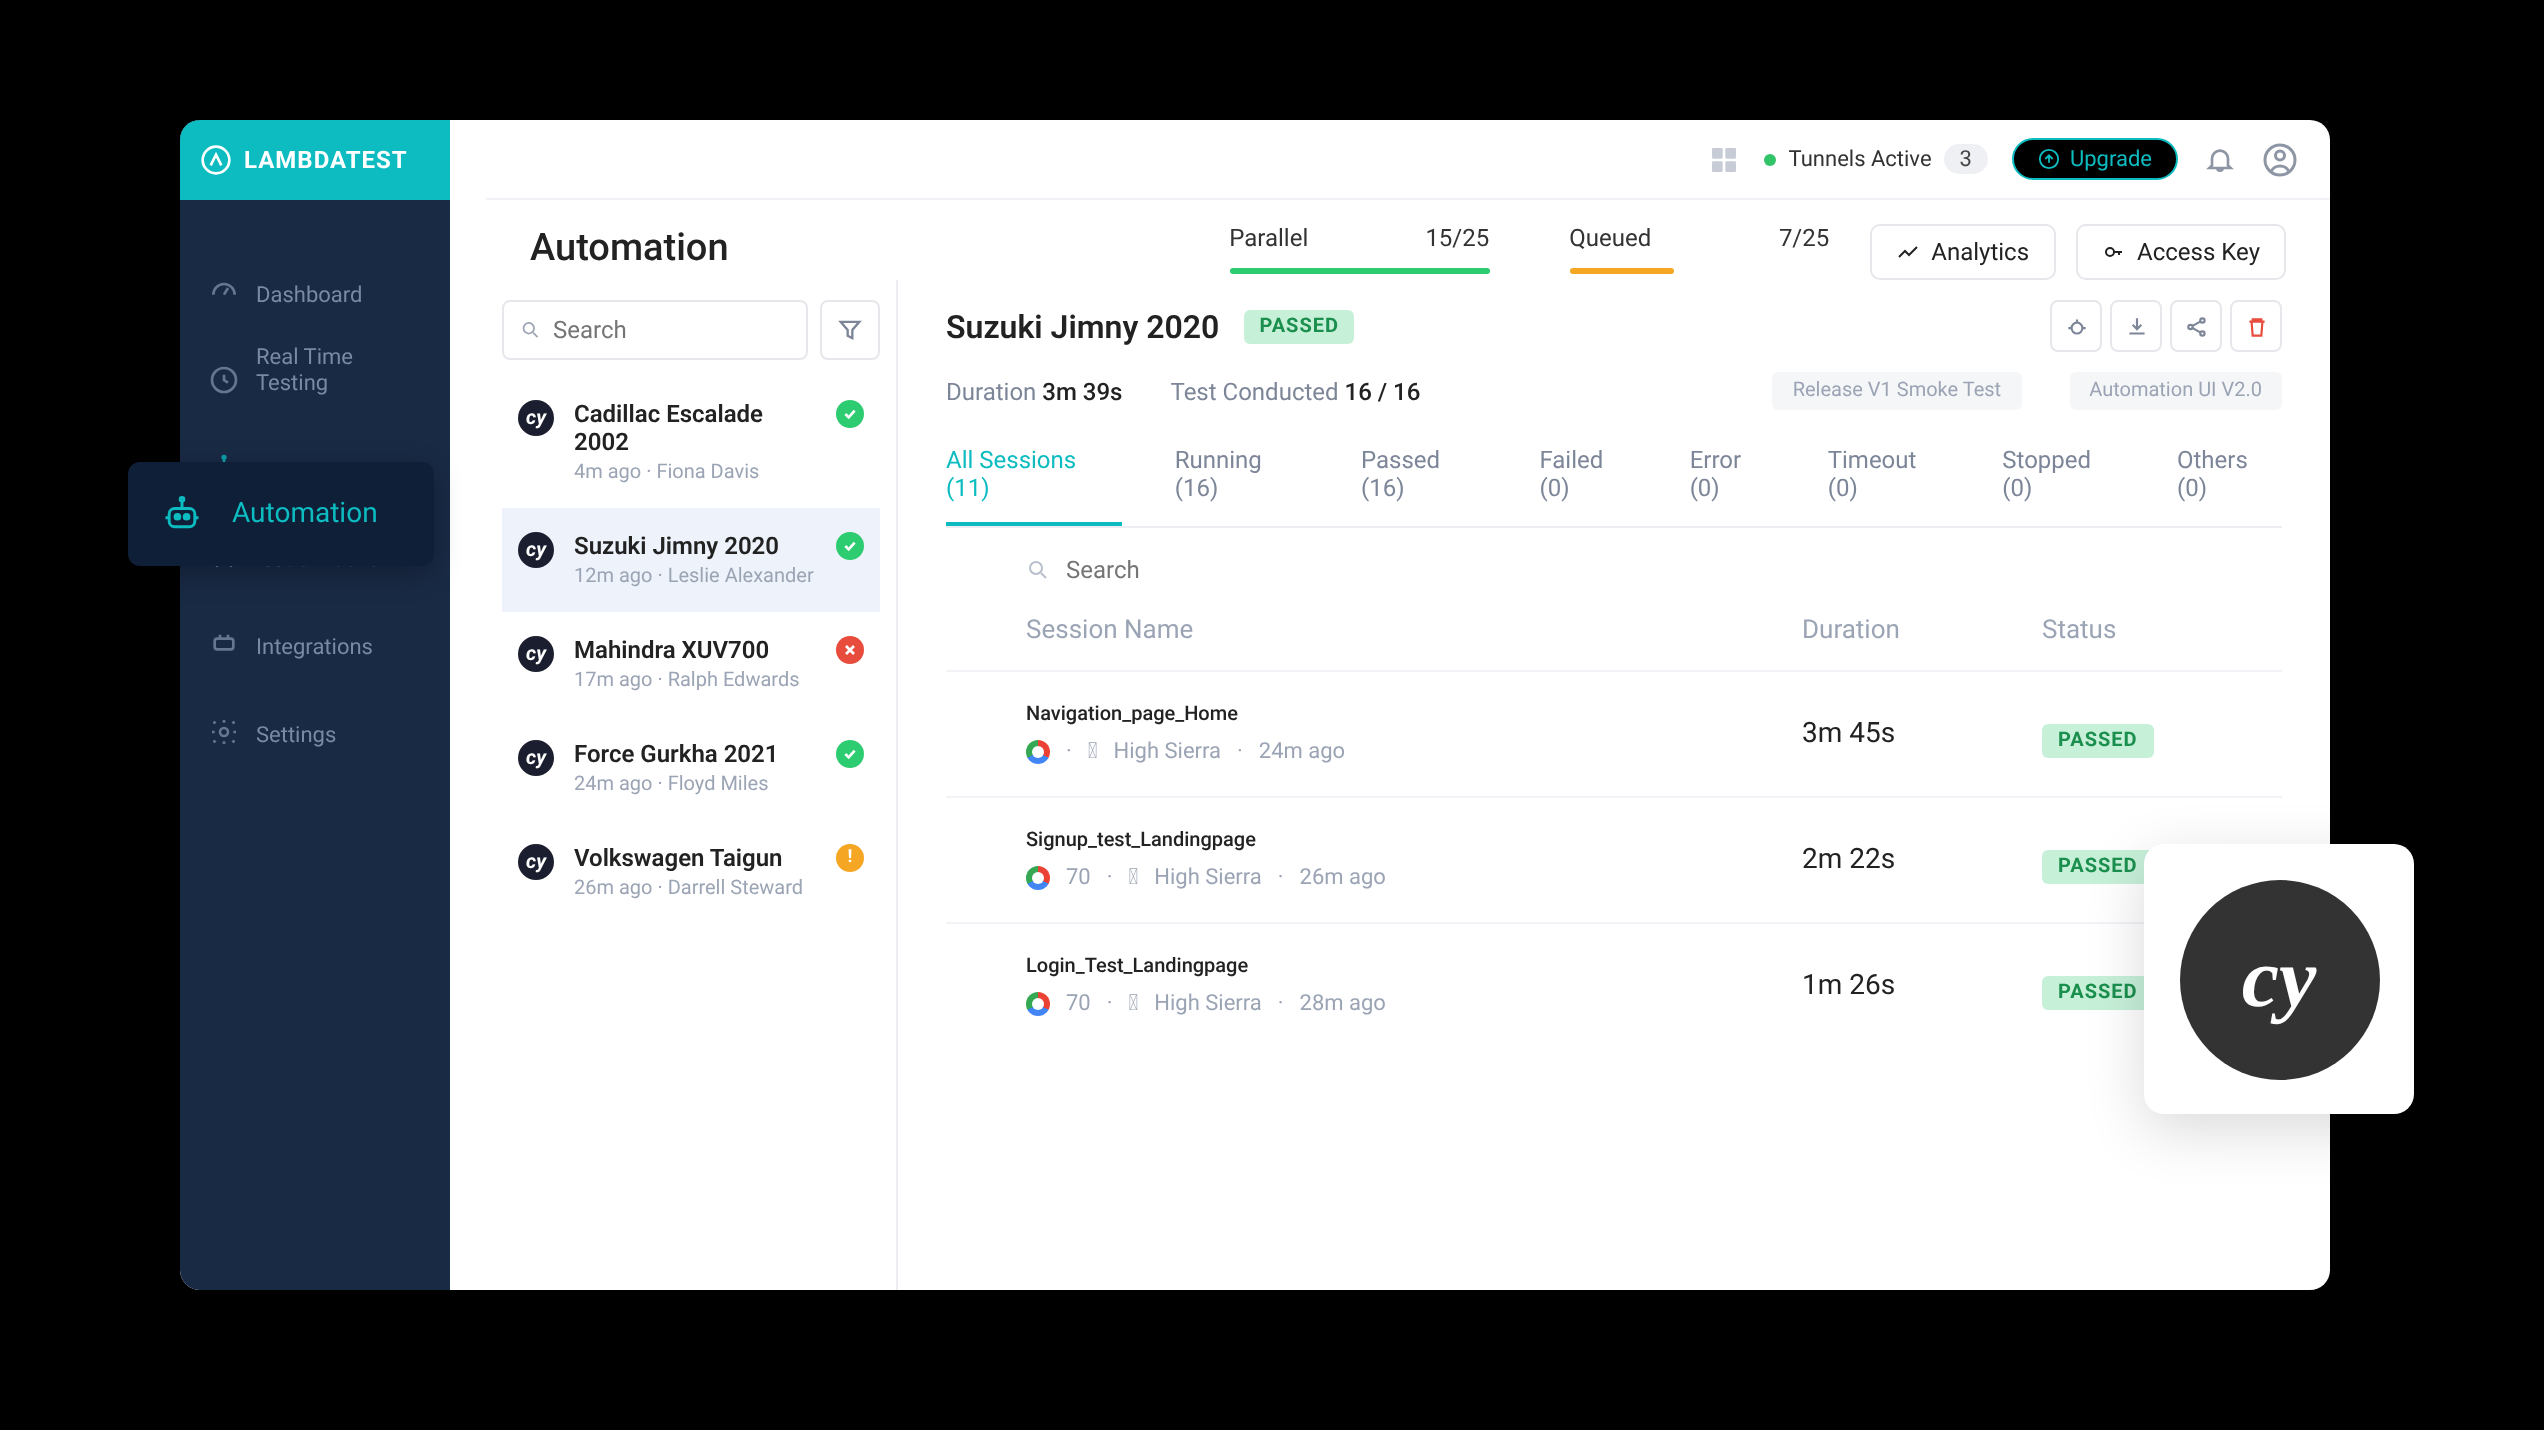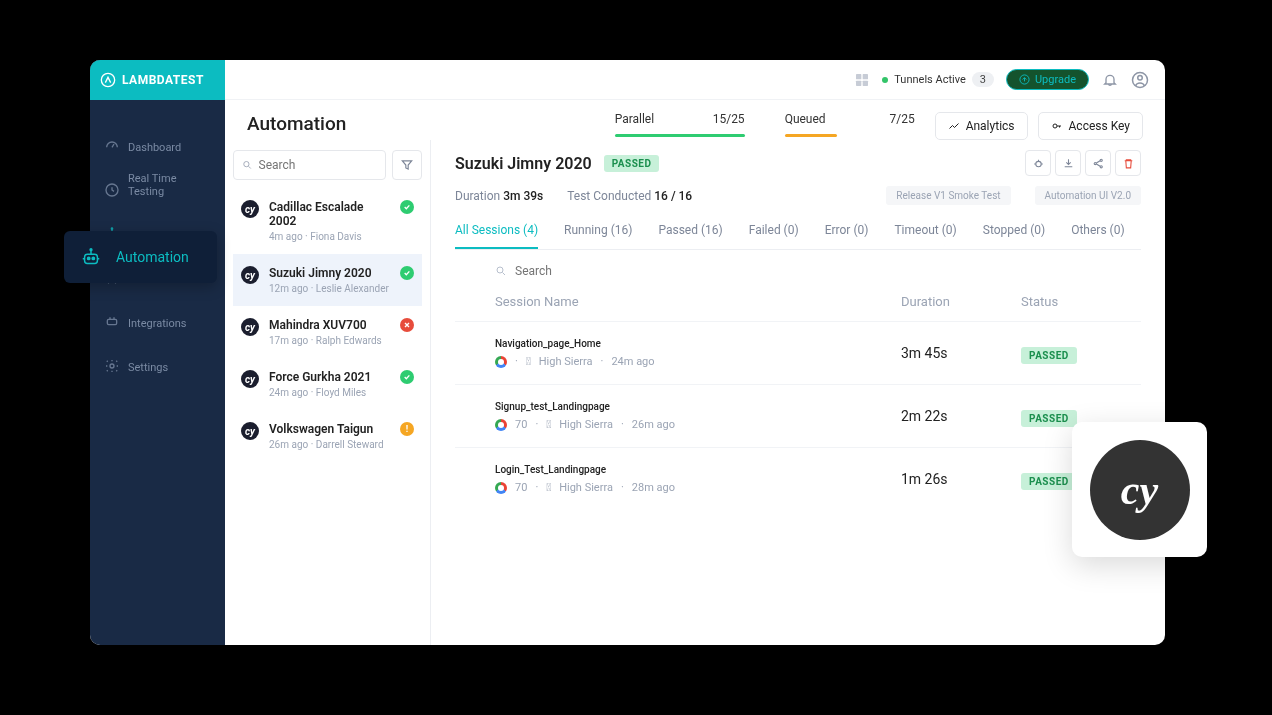--- a/index.html
+++ b/index.html
@@ -13,29 +13,29 @@
   .nav { padding-top: 10px; }
   .nav-item { height: 44px; display: flex; align-items: flex-end; padding: 0 14px; font-size: 11px; gap: 8px; cursor: pointer; color: #7a8aa3; }
   .nav-item.active { color: #0cbcc1; }
   .nav-icon { width: 16px; height: 16px; opacity: 0.8; flex-shrink: 0; }
 
   
   .flyout { position: absolute; left: 64px; top: 231px; width: 153px; height: 52px; background: #0f1f38; color: #0cbcc1; display: flex; align-items: center; border-radius: 6px; padding: 0 16px; gap: 14px; font-size: 14px; box-shadow: 0 4px 14px rgba(0,0,0,0.25); }
   .flyout svg { width: 22px; height: 22px; }
 
   
-  .main { flex: 1; display: flex; flex-direction: column; }
+  .main { flex: 1; display: flex; flex-direction: column; padding-left: 18px; }
 
   
   .topbar { height: 40px; display: flex; align-items: center; justify-content: flex-end; padding: 0 16px; gap: 12px; border-bottom: 1px solid #f0f2f5; }
   .topbar-grid-icon { width: 16px; height: 16px; color: #c7ccd6; }
   .tunnels { display: flex; align-items: center; gap: 6px; font-size: 11px; color: #333; }
   .dot-green { width: 6px; height: 6px; background: #33c469; border-radius: 50%; }
   .badge-count { background: #eef0f3; color: #444; border-radius: 10px; padding: 1px 8px; font-size: 11px; }
-  .upgrade-btn { border: 1px solid #0cbcc1; color: #0cbcc1; border-radius: 14px; padding: 3px 12px; font-size: 11px; display: flex; align-items: center; gap: 5px; cursor: pointer; background:#14532d; }
+  .upgrade-btn { border: 1px solid #0cbcc1; color: #0cbcc1; border-radius: 14px; padding: 3px 12px; font-size: 11px; display: flex; align-items: center; gap: 5px; cursor: pointer; background:#000000; }
   .icon-btn { width:18px; height:18px; color:#8e96a6; cursor:pointer; display:flex; align-items:center; justify-content:center; }
 
   
   .header-row { display:flex; align-items:flex-start; padding: 12px 22px 0 22px; }
   .page-title { font-size: 19px; font-weight: 500; color:#222; flex:1; }
   .counters { display:flex; gap:40px; margin-right: 20px; }
   .counter { width: 130px; }
   .counter-top { display:flex; justify-content:space-between; font-size:12px; color:#333; margin-bottom:8px; }
   .counter-bar { height:3px; border-radius:2px; }
   .bar-green { background:#2ecc71; }
@@ -347,21 +347,21 @@
 
         <div class="session-sub">
           <span><span>Duration</span> <b>3m 39s</b></span>
           <span><span>Test Conducted</span> <b>16 / 16</b></span>
           <span style="flex:1"></span>
           <span class="tag">Release V1 Smoke Test</span>
           <span class="tag">Automation UI V2.0</span>
         </div>
 
         <div class="tabs" id="tabs-container">
-            <span class="tab active">All Sessions (4)</span>
+            <span class="tab active">All Sessions (11)</span>
             <span class="tab">Running (16)</span>
             <span class="tab">Passed (16)</span>
             <span class="tab">Failed (0)</span>
             <span class="tab">Error (0)</span>
             <span class="tab">Timeout (0)</span>
             <span class="tab">Stopped (0)</span>
             <span class="tab">Others (0)</span>
           </div>
 
         <div class="table-search">

